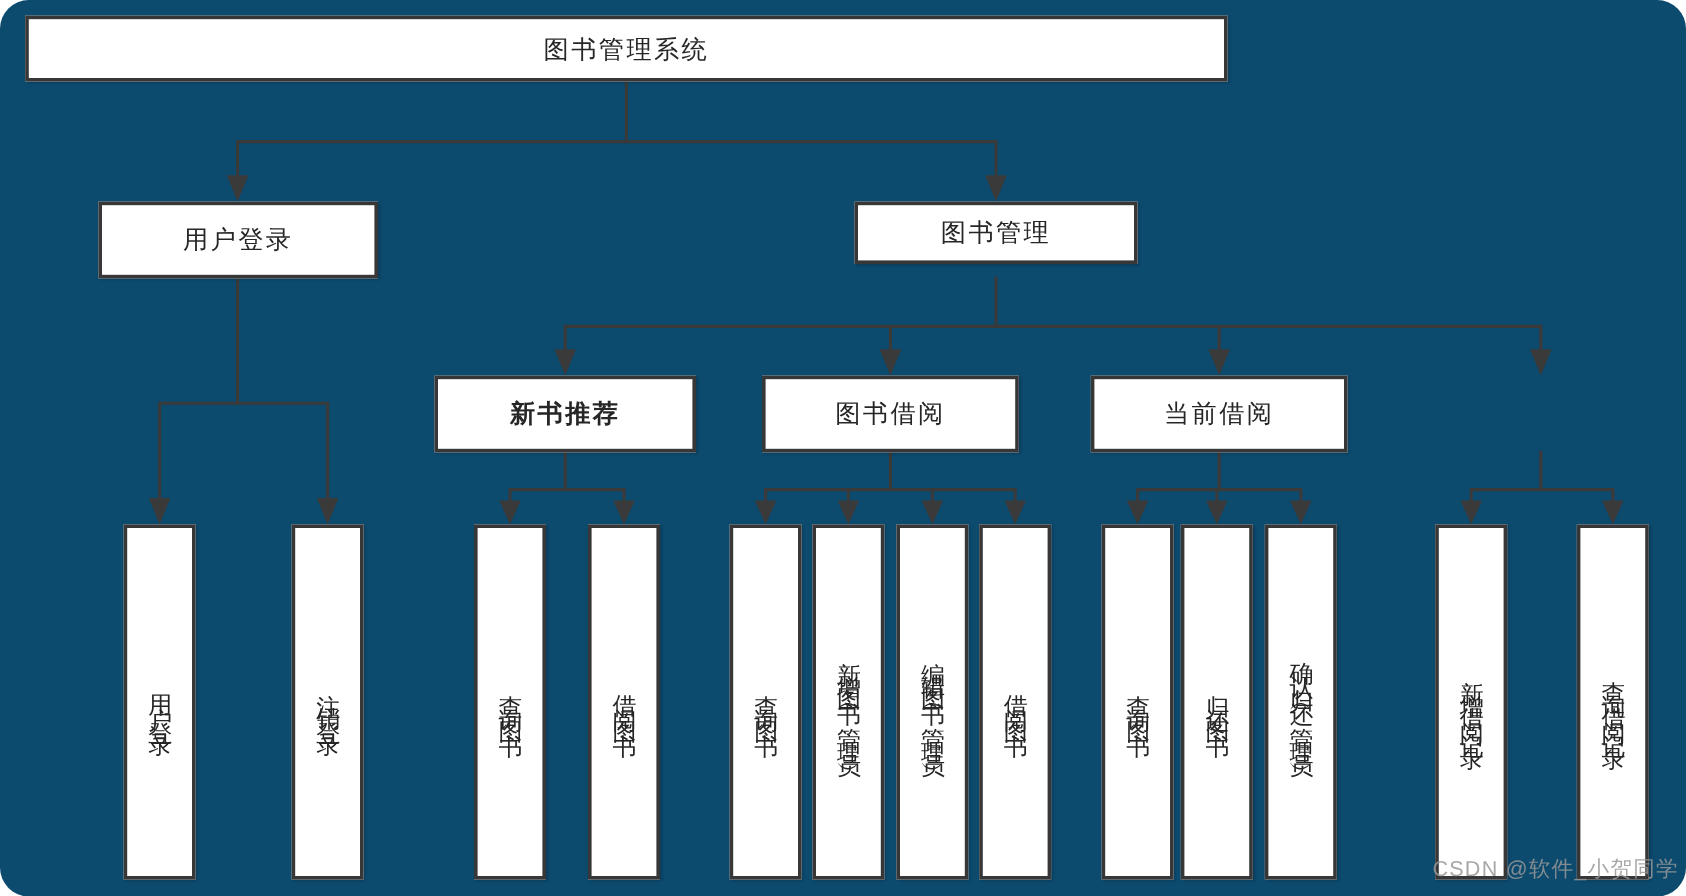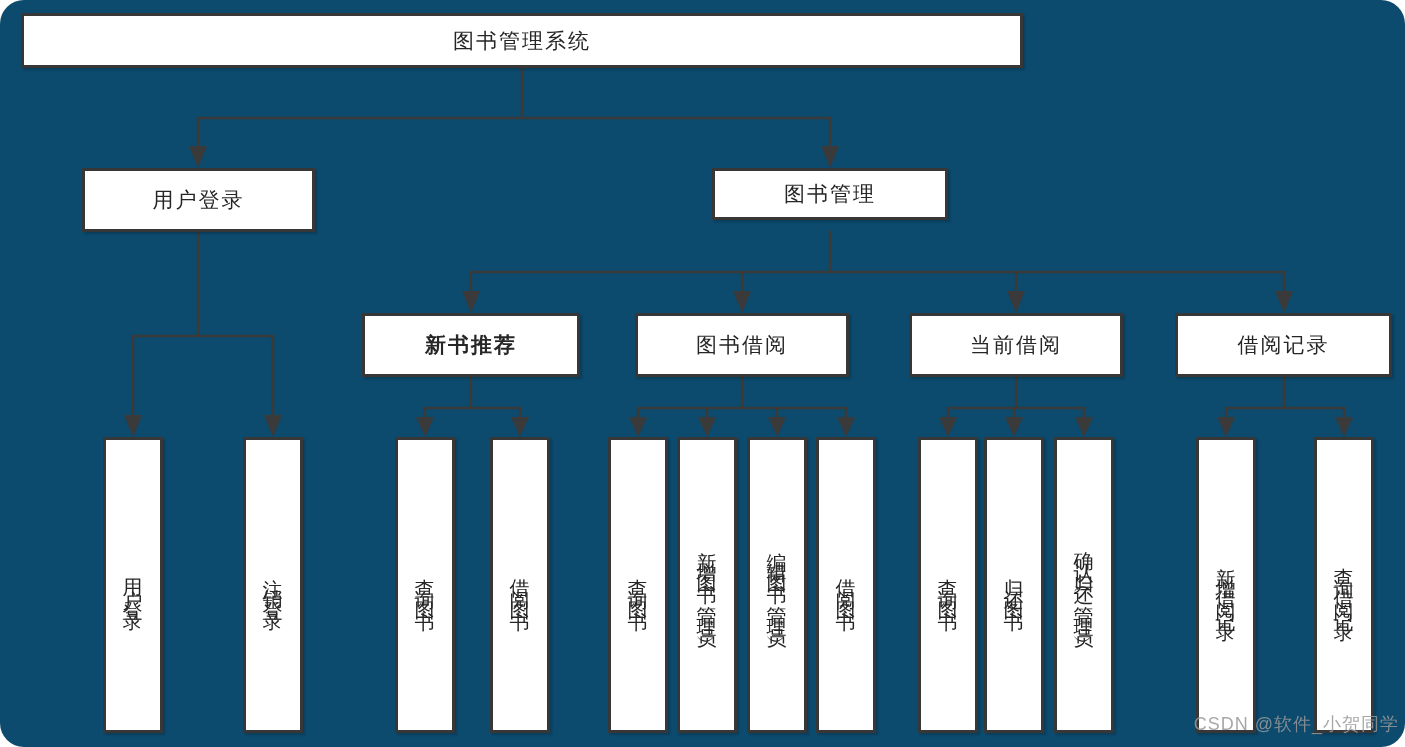--- a/index.html
+++ b/index.html
@@ -103,21 +103,20 @@
   </svg>
 
   <div class="node hnode" style="left:21px; top:13px; width:1002px; height:55px;">图书管理系统</div>
 
   <div class="node hnode" style="left:82px; top:168px; width:233px; height:64px;">用户登录</div>
   <div class="node hnode" style="left:712px; top:168px; width:236px; height:52px;">图书管理</div>
 
   <div class="node hnode" style="left:362px; top:313px; width:218px; height:64px;font-weight:bold;">新书推荐</div>
   <div class="node hnode" style="left:635px; top:313px; width:214px; height:64px;">图书借阅</div>
   <div class="node hnode" style="left:909px; top:313px; width:214px; height:64px;">当前借阅</div>
-  <div class="node hnode" style="left:1175px; top:313px; width:217px; height:64px;">借阅记录</div>
 
   <div class="node leaf" style="left:103px; top:437px; width:60px; height:296px;">用户登录</div>
   <div class="node leaf" style="left:243px; top:437px; width:60px; height:296px;">注销登录</div>
 
   <div class="node leaf" style="left:395px; top:437px; width:60px; height:296px;">查询图书</div>
   <div class="node leaf" style="left:490px; top:437px; width:60px; height:296px;">借阅图书</div>
 
   <div class="node leaf" style="left:608px; top:437px; width:60px; height:296px;">查询图书</div>
   <div class="node leaf" style="left:677px; top:437px; width:60px; height:296px;">新增图书（管理员）</div>
   <div class="node leaf" style="left:747px; top:437px; width:60px; height:296px;">编辑图书（管理员）</div>

